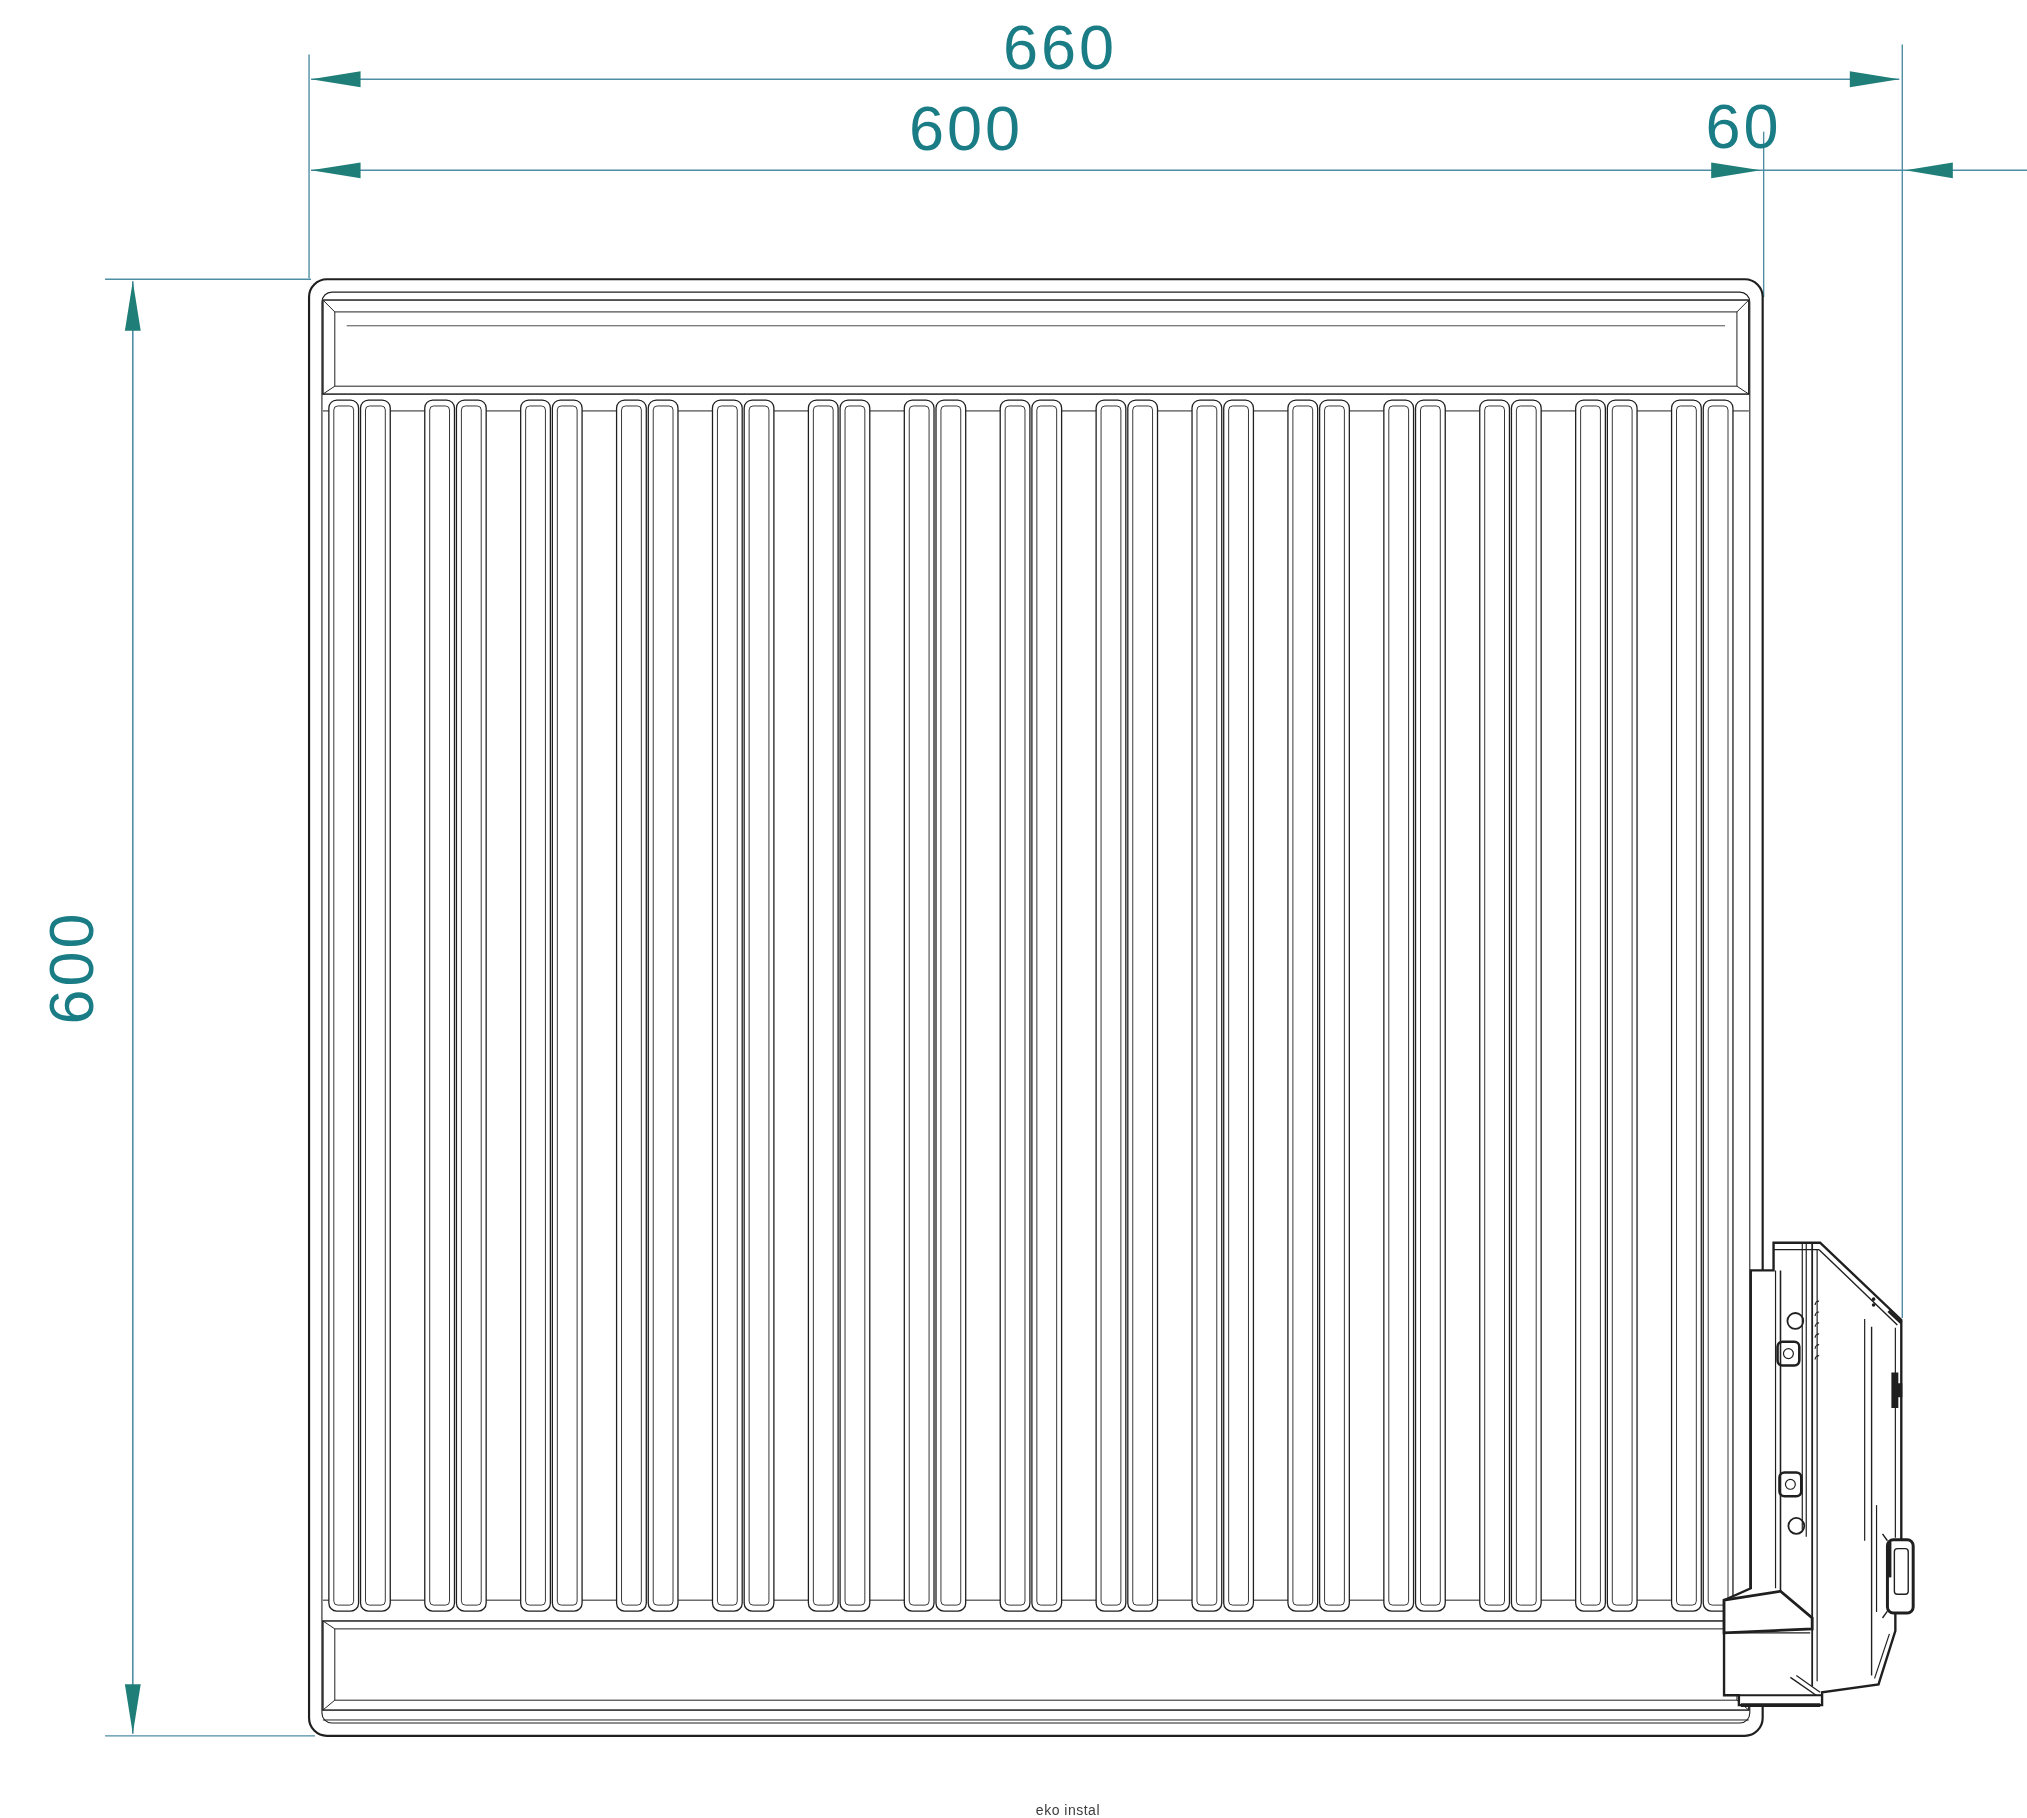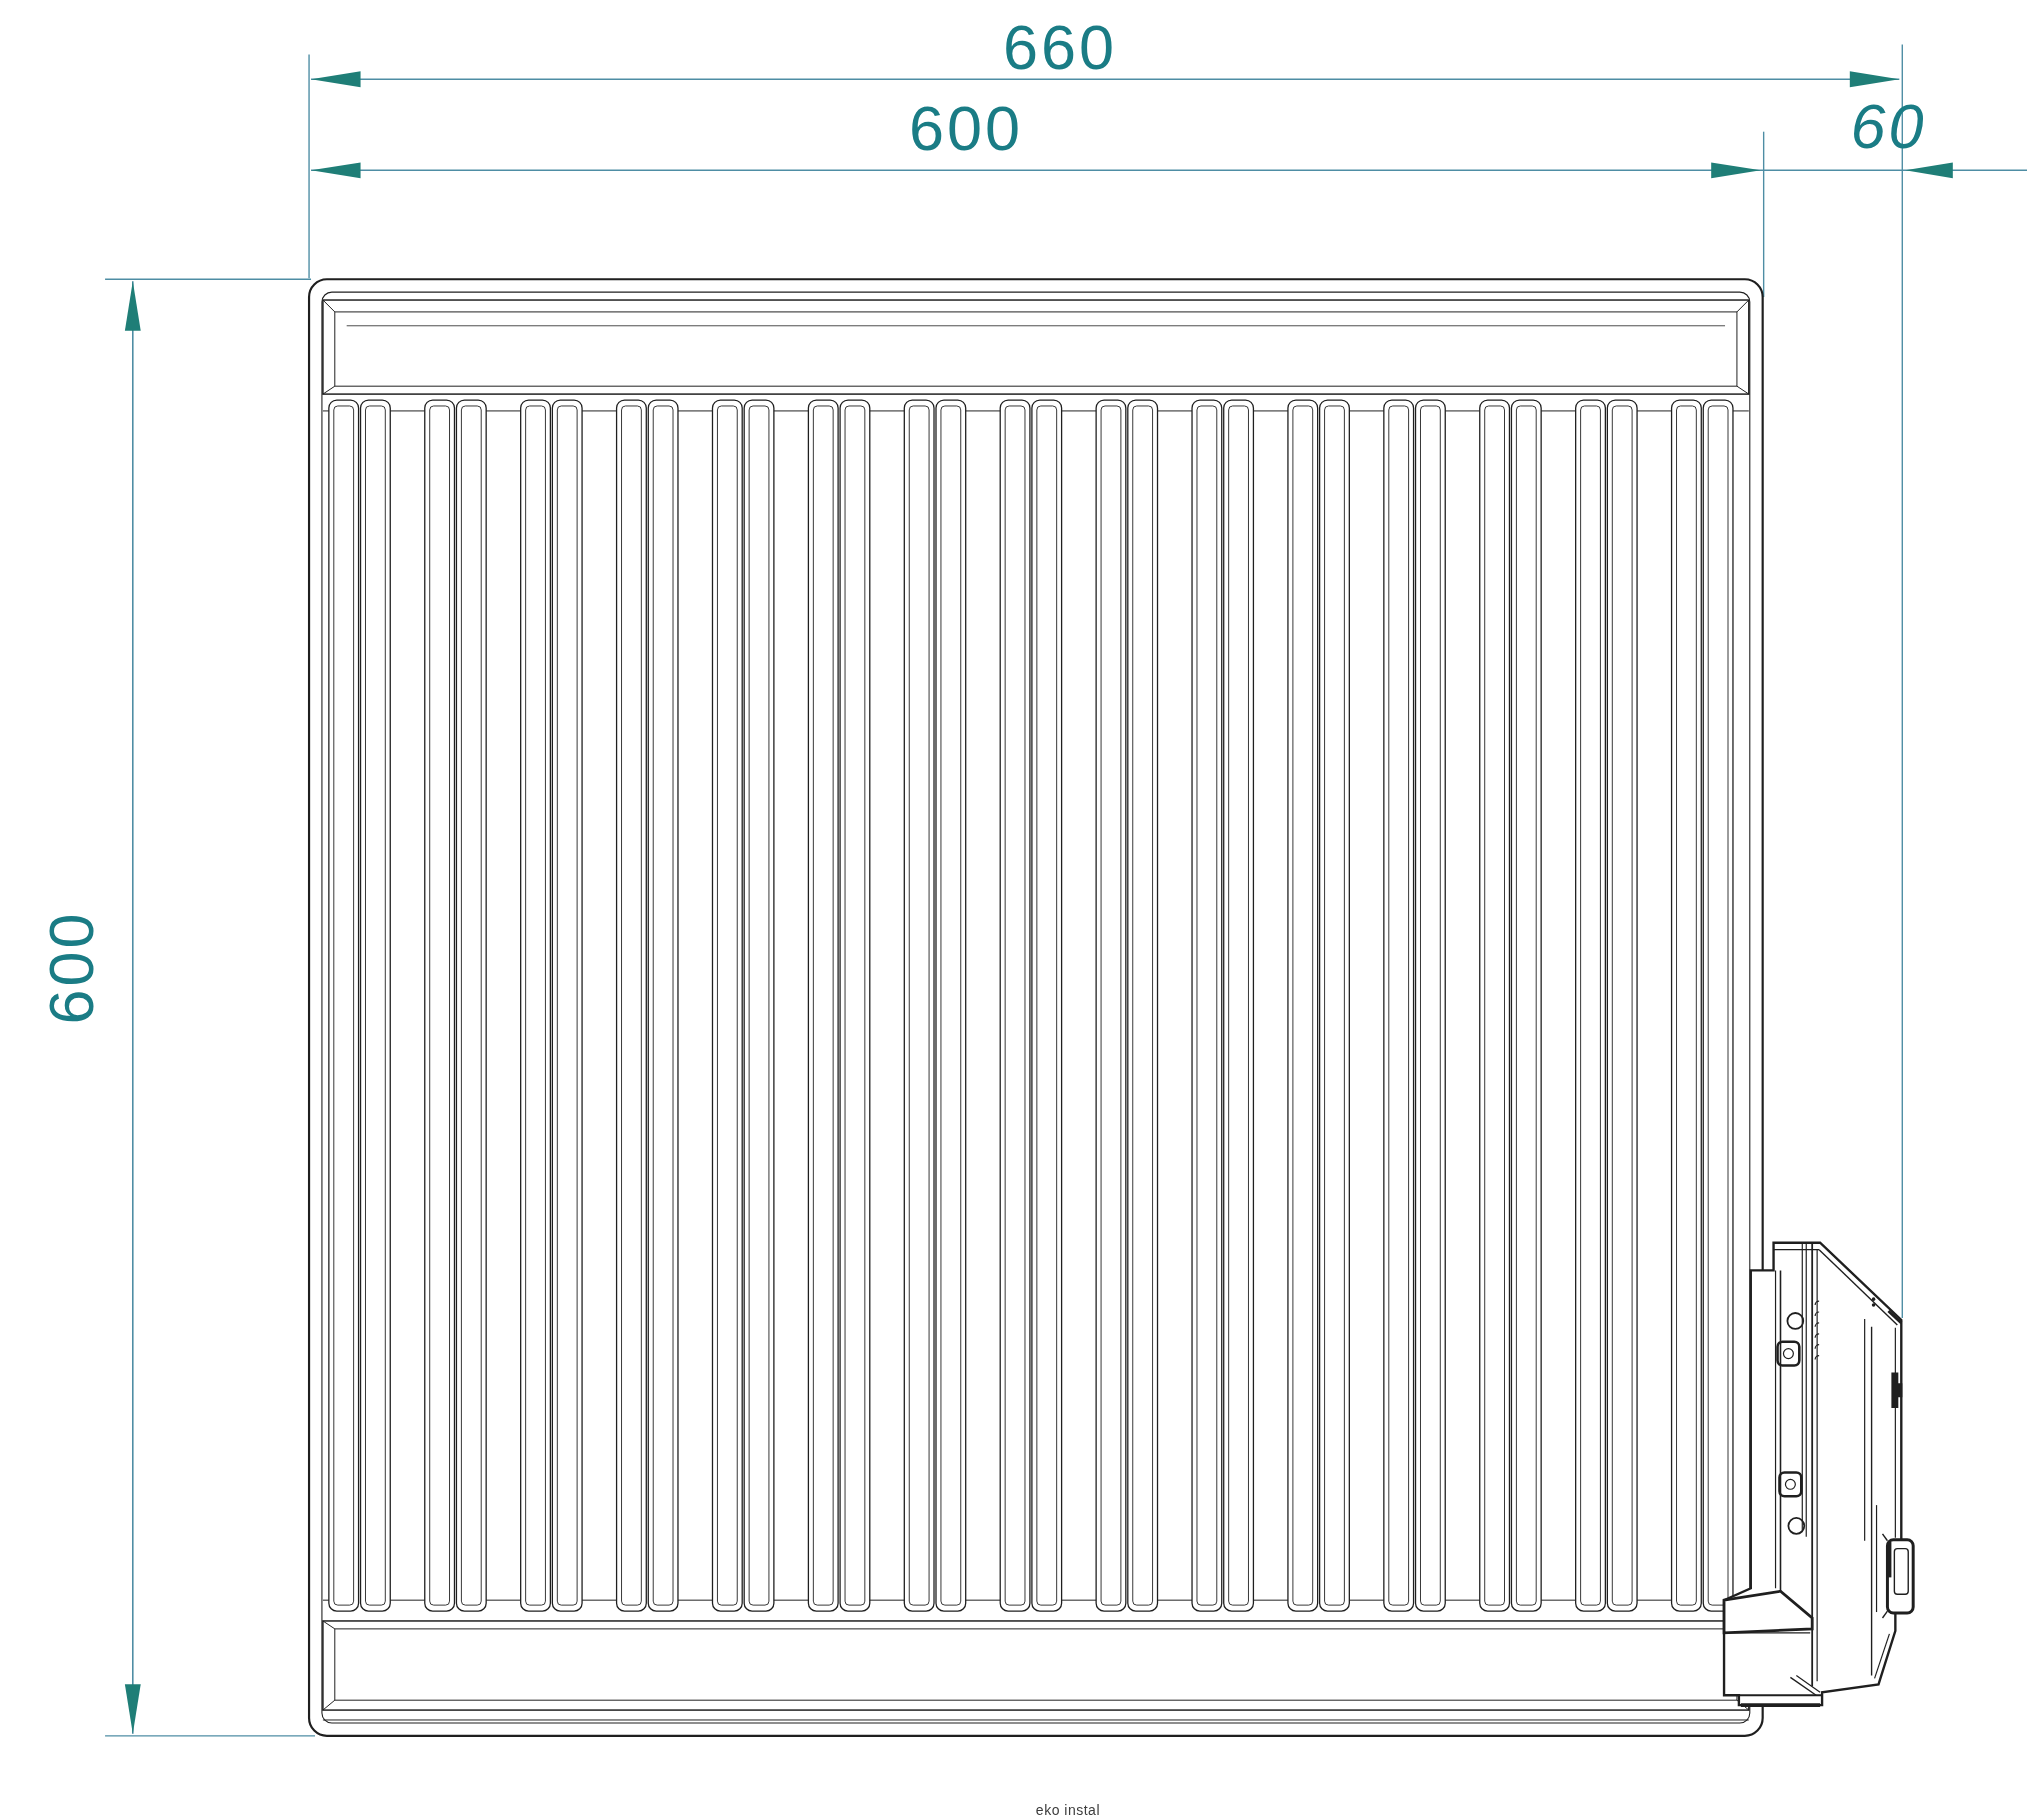--- a/index.html
+++ b/index.html
@@ -335,19 +335,19 @@
       <polygon class="arrow" points="1916,172 1964,164 1964,180"></polygon>
       <polygon class="arrow" points="126,284 118,334 134,334"></polygon>
       <polygon class="arrow" points="126,1751 118,1701 134,1701"></polygon>
     </g>
   </svg>
 
   <div class="dim-label" style="left:973px;top:14px;width:158px;">660</div>
 
   <div class="dim-label" style="left:879px;top:95px;width:158px;">600</div>
 
-  <div class="dim-label" style="left:1831px;top:93px;width:99px;font-style:italic;">60</div>
+  <div class="dim-label" style="left:1686px;top:93px;width:99px;">60</div>
 
   <div class="dim-label vert" style="left:-16px;top:933px;width:158px;height:69px;line-height:69px;">600</div>
 
   <div class="brand" style="left:934px;top:1802px;width:158px;">eko instal</div>
 </div>
 
 
 </body></html>

